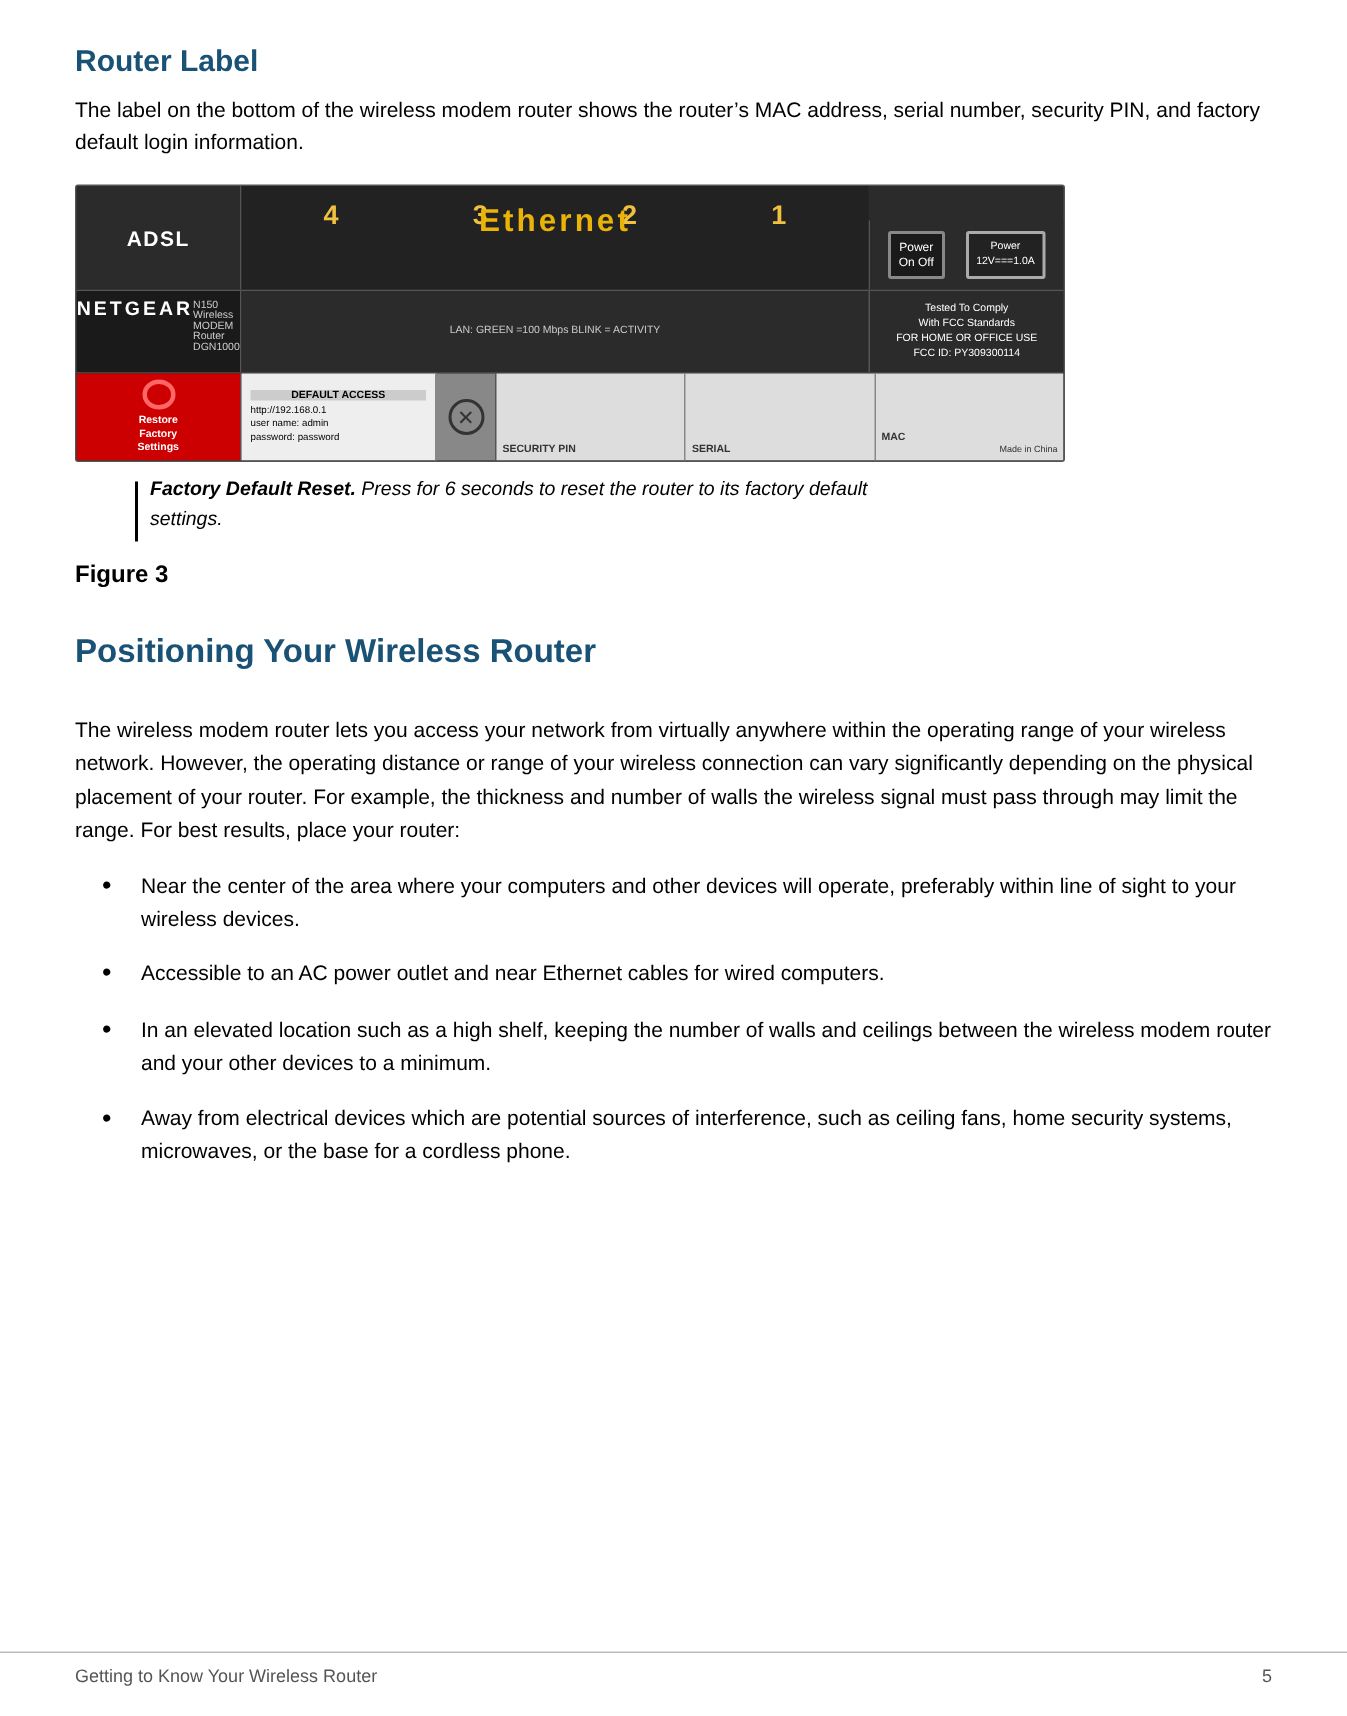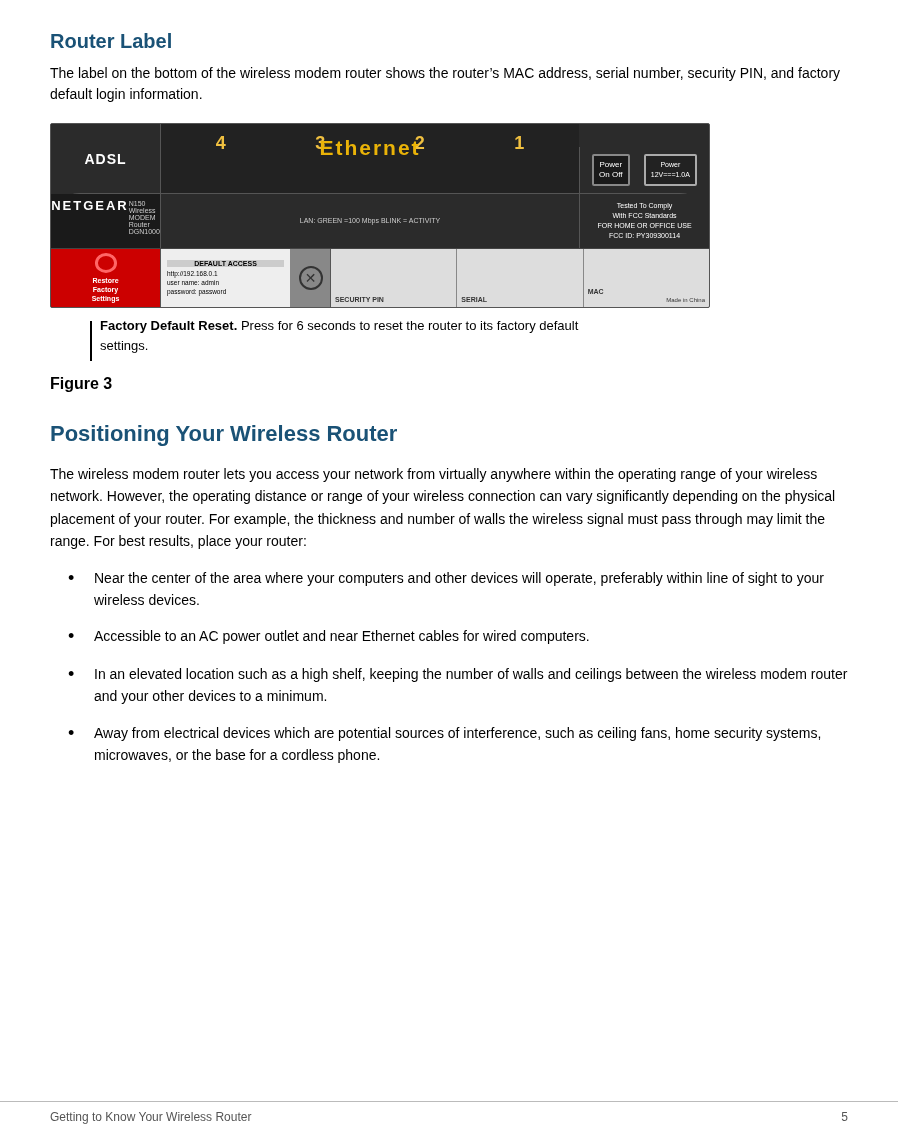--- a/index.html
+++ b/index.html
@@ -37,21 +37,20 @@
       position: relative;
       overflow: hidden;
       border-radius: 2px;
     }
     
     .label-top {
       display: flex;
       align-items: stretch;
       height: 70px;
       border-bottom: 1px solid #555;
-      border-radius: 29px;
     }
     .label-adsl {
       width: 110px;
       background: #2b2b2b;
       display: flex;
       align-items: center;
       justify-content: center;
       border-right: 1px solid #555;
       color: #fff;
       font-size: 14px;
@@ -263,35 +262,36 @@
       width: 2px;
       background: #000;
       height: 40px;
       margin-right: 8px;
       margin-top: 5px;
     }
     .caption-text {
       font-size: 13px;
       line-height: 1.5;
       max-width: 480px;
+      font-style: italic;
     }
     .caption-text strong {
       font-weight: bold;
     }
     .figure-label {
       font-size: 16px;
       font-weight: bold;
       margin-top: 14px;
       margin-bottom: 28px;
     }
     .section-heading {
       font-size: 22px;
       font-weight: bold;
       color: #1a5276;
-      margin-bottom: 16px;
+      margin-bottom: 28px;
     }
     .section-text {
       font-size: 14px;
       line-height: 1.6;
       margin-bottom: 14px;
     }
     .bullet-list {
       list-style: none;
       margin: 0;
       padding: 0;

